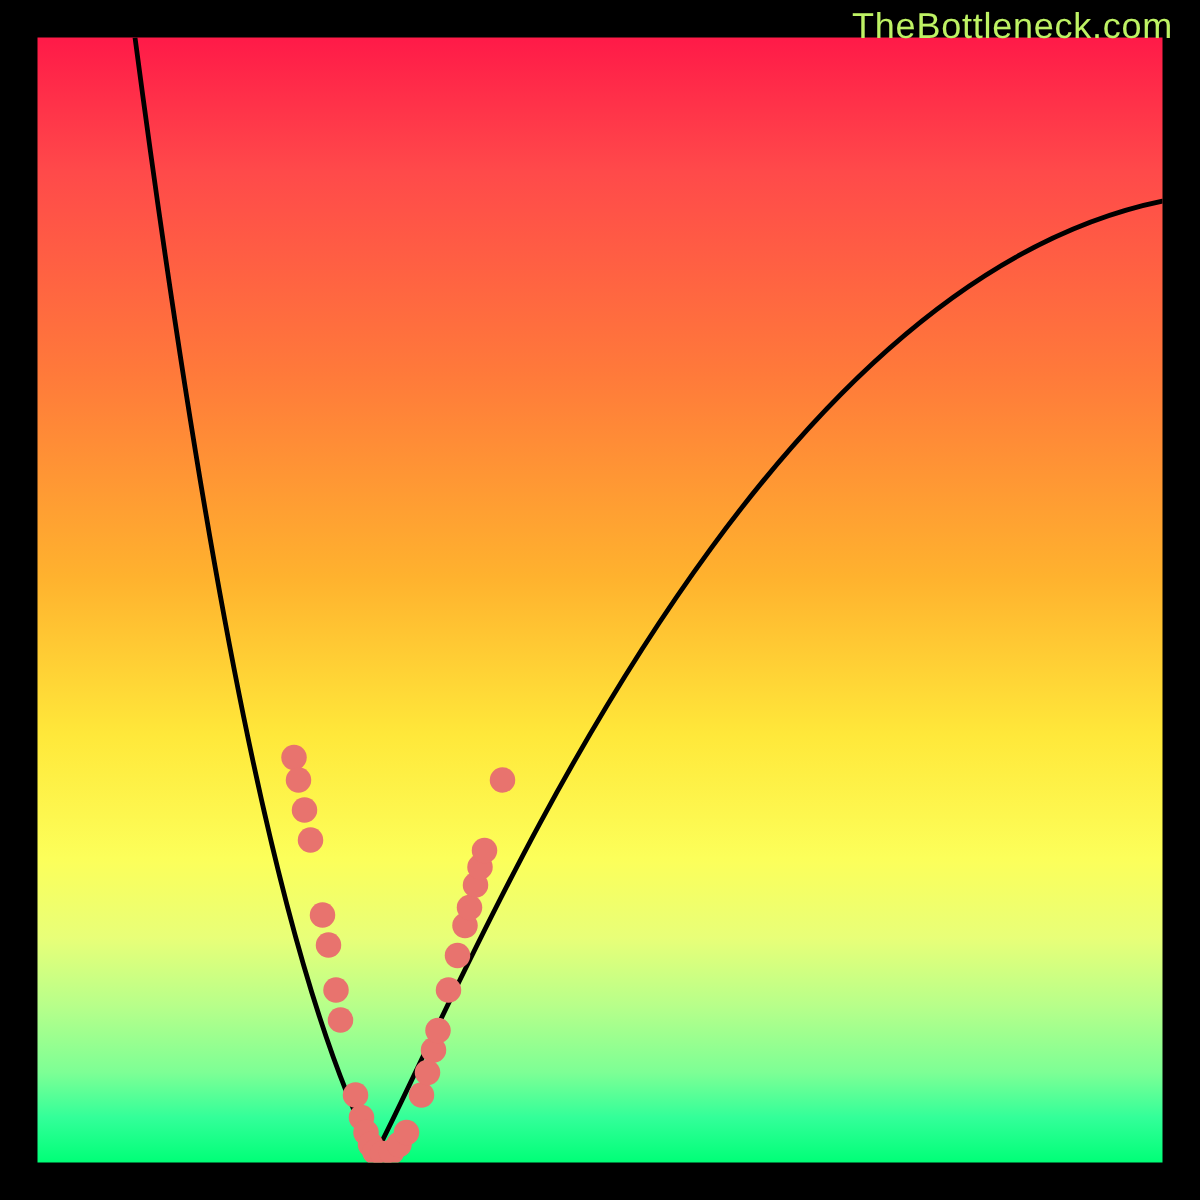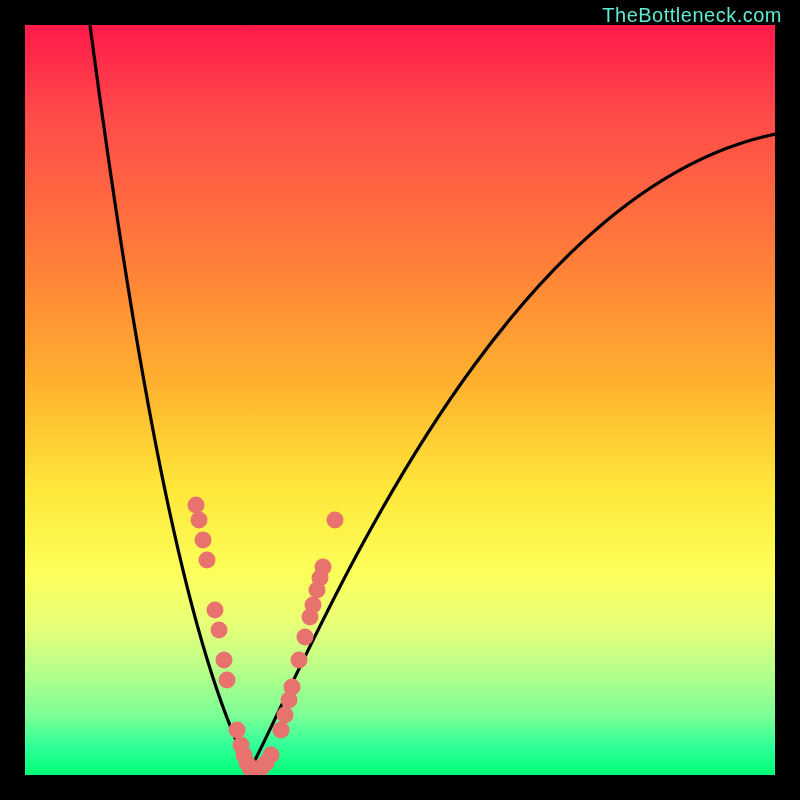--- a/index.html
+++ b/index.html
@@ -28,22 +28,22 @@
       #b8ff8a 86%,
       #7dff95 92%,
       #33ff99 96%,
       #00ff77 100%
     );
   }
   .watermark {
     position: absolute;
     top: 4px;
     right: 18px;
-    color: #5eead4;
-    font-size: 20px;
+    color: #bef264;
+    font-size: 24px;
     font-weight: 400;
     letter-spacing: 0.5px;
   }
   svg.curve {
     position: absolute;
     left: 0;
     top: 0;
   }
 </style>
 </head>

